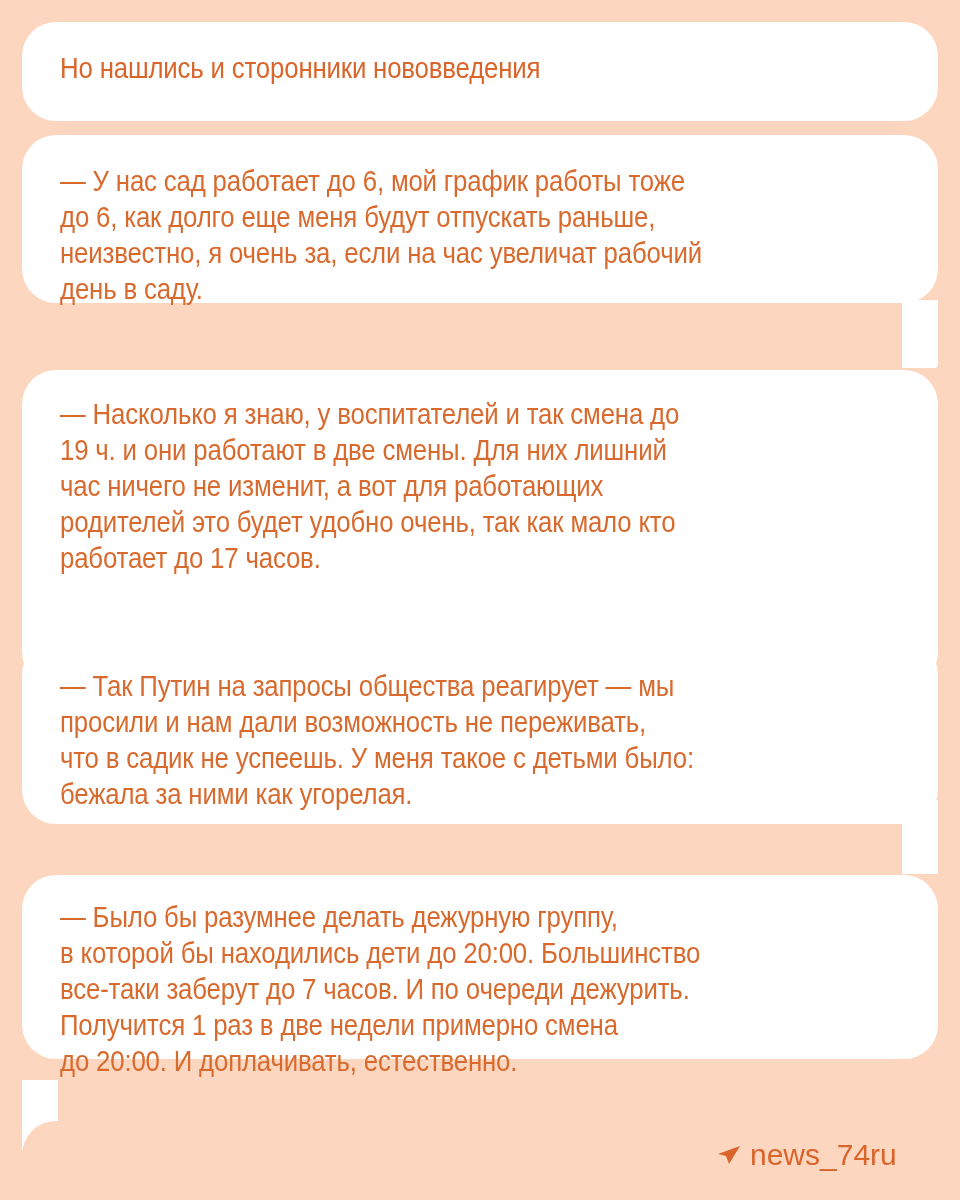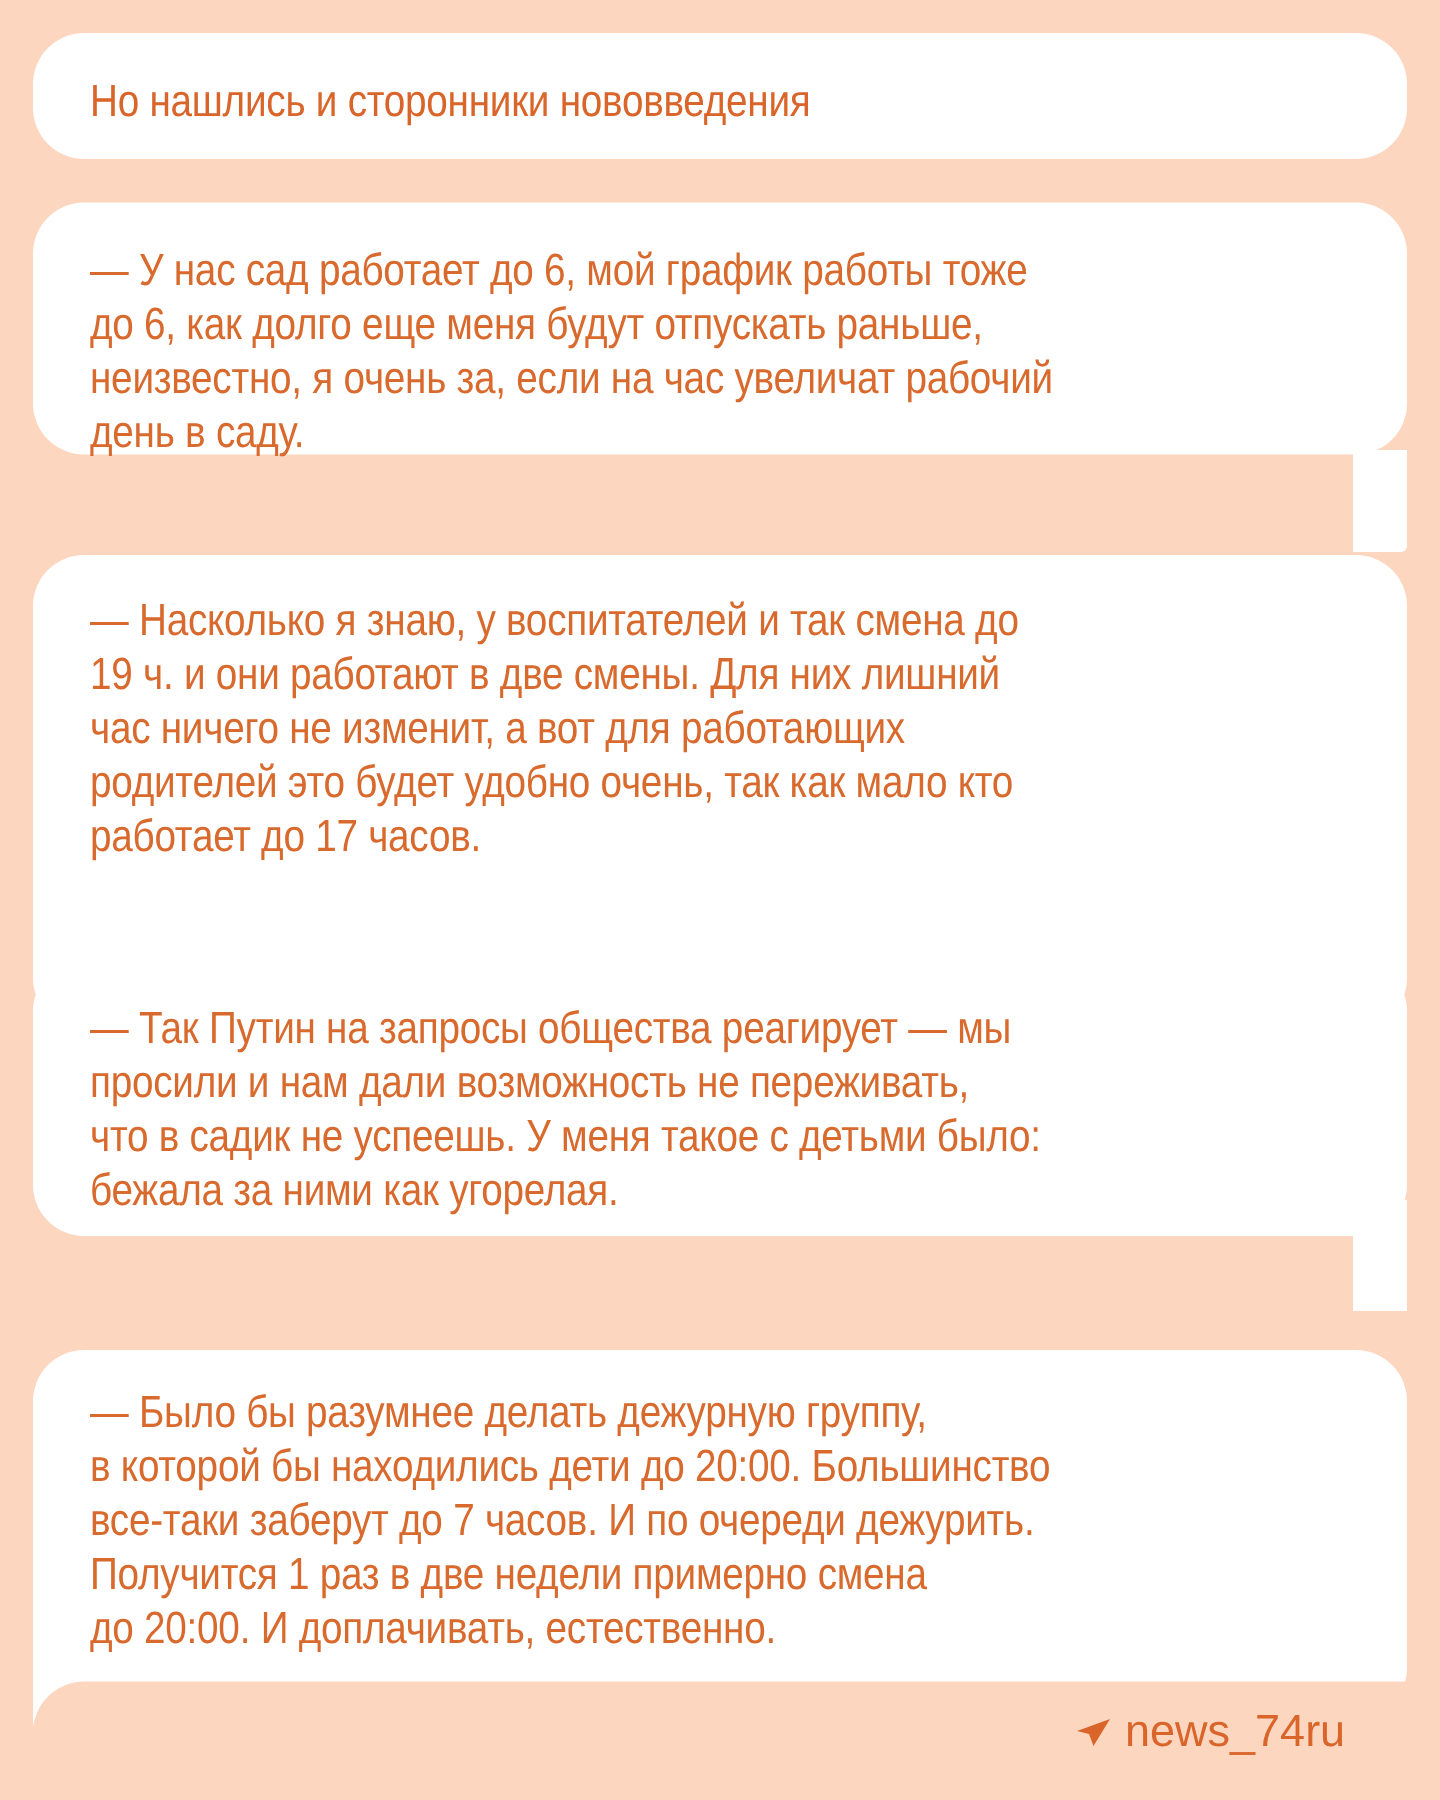--- a/index.html
+++ b/index.html
@@ -11,21 +11,21 @@
   .tail-l{left:22px;width:36px;}
   .txt{position:absolute;left:60px;color:#D96A2E;font-size:30px;line-height:36px;
        transform:scaleX(0.86);transform-origin:left top;white-space:pre-line;width:1000px;font-weight:normal;letter-spacing:-0.2px;}
   .title{color:#D9652A;font-size:30px;line-height:36px;}
   .footer{position:absolute;left:716px;top:1138px;color:#D9652A;font-size:30px;display:flex;align-items:center;gap:8px;justify-content:center;}
   .footer svg{width:26px;height:22px;}
 </style>
 </head>
 <body>
 
-<div class="bubble" style="top:22px;height:84px;">
+<div class="bubble" style="top:22px;height:99px;">
   <div class="txt title" style="top:28px;left:38px;">Но нашлись и сторонники нововведения</div>
 </div>
 
 <div class="bubble" style="top:135px;height:168px;">
   <div class="txt" style="top:28px;left:38px;">— У нас сад работает до 6, мой график работы тоже
 до 6, как долго еще меня будут отпускать раньше,
 неизвестно, я очень за, если на час увеличат рабочий
 день в саду.</div>
 </div>
 <div class="tail tail-r" style="top:300px;height:68px;border-bottom-right-radius:4px;"></div>
@@ -40,21 +40,21 @@
 <div class="tail tail-l" style="top:570px;height:72px;"></div>
 
 <div class="bubble" style="top:640px;height:184px;">
   <div class="txt" style="top:28px;left:38px;">— Так Путин на запросы общества реагирует — мы
 просили и нам дали возможность не переживать,
 что в садик не успеешь. У меня такое с детьми было:
 бежала за ними как угорелая.</div>
 </div>
 <div class="tail tail-r" style="top:800px;height:74px;"></div>
 
-<div class="bubble" style="top:875px;height:246px;margin-top:25px;">
+<div class="bubble" style="top:875px;height:184px;">
   <div class="txt" style="top:24px;left:38px;">— Было бы разумнее делать дежурную группу,
 в которой бы находились дети до 20:00. Большинство
 все-таки заберут до 7 часов. И по очереди дежурить.
 Получится 1 раз в две недели примерно смена
 до 20:00. И доплачивать, естественно.</div>
 </div>
 <div class="tail tail-l" style="top:1080px;height:70px;"></div>
 
 <style>
   .cap{position:absolute;background:#FDD6C0;}

